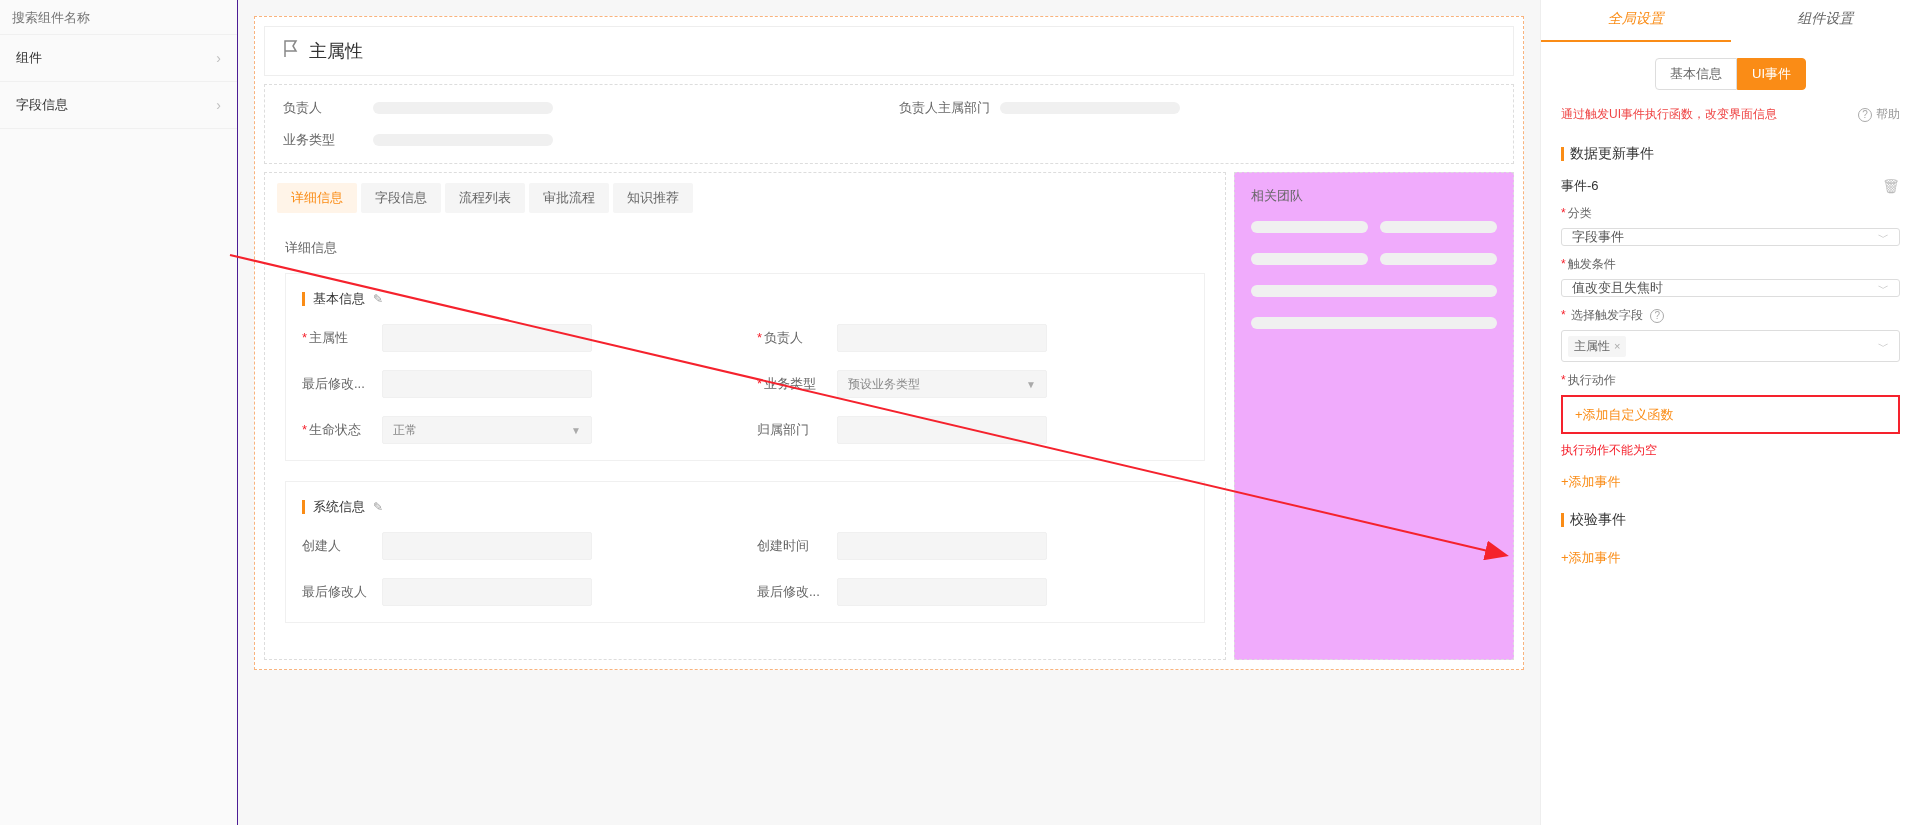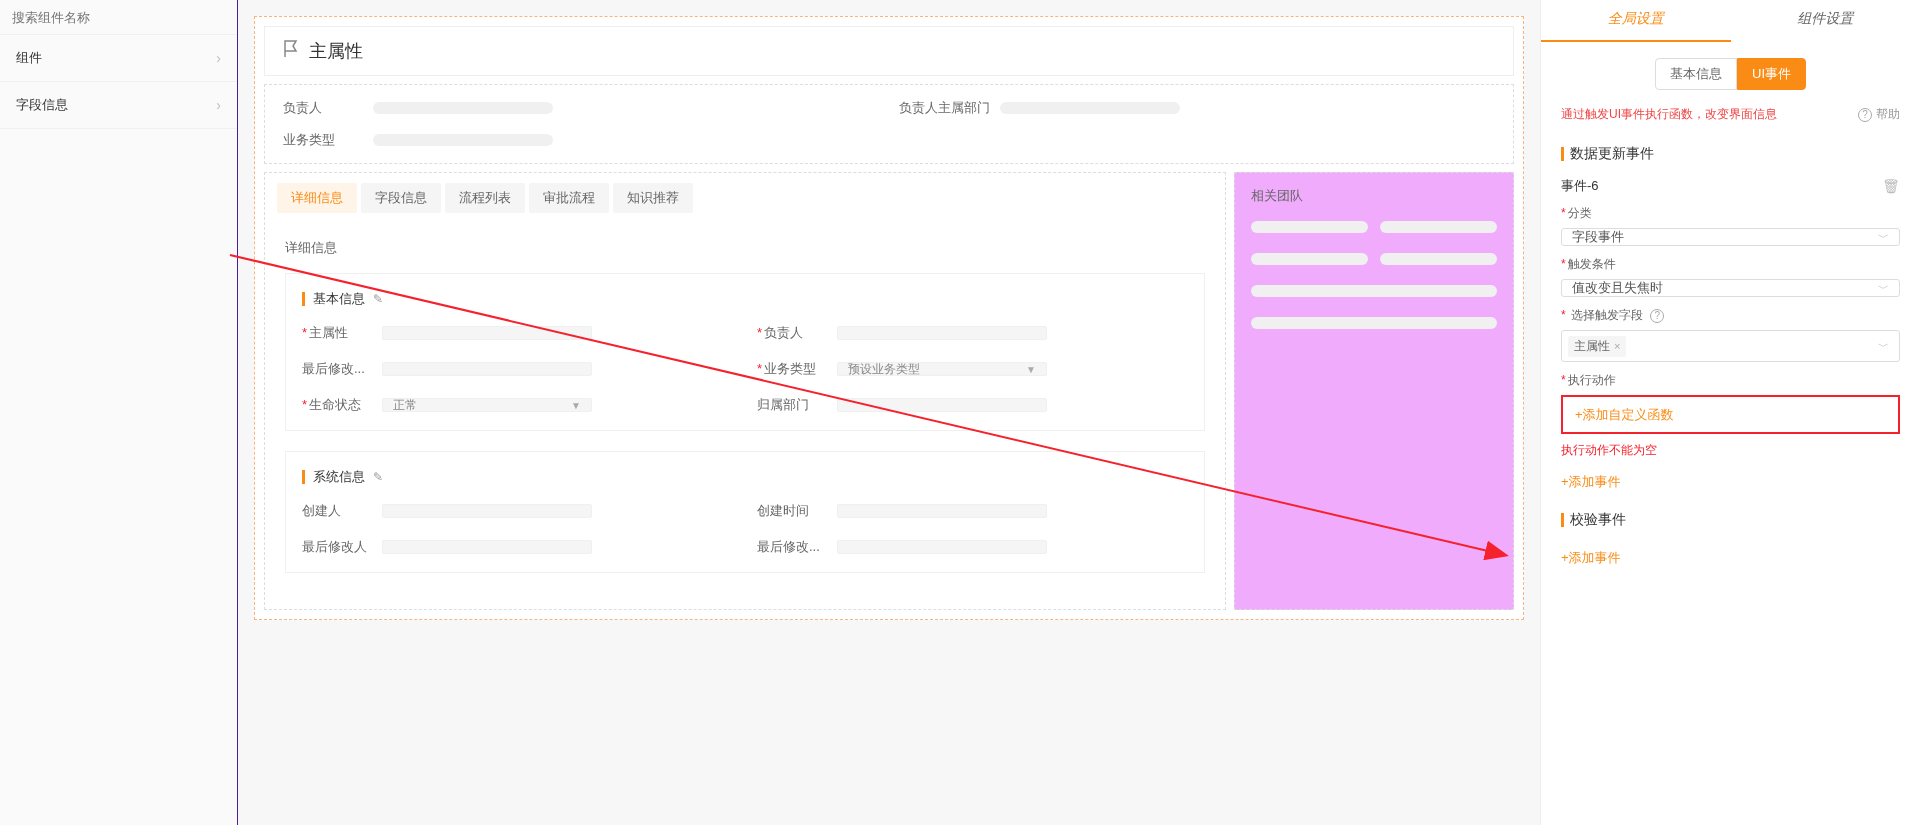--- a/index.html
+++ b/index.html
@@ -40,21 +40,21 @@
 
 .form-section { border: 1px solid #f0f0f0; padding: 16px; margin-bottom: 20px; }
 .section-hdr { display: flex; align-items: center; gap: 8px; margin-bottom: 16px; }
 .section-bar { width: 3px; height: 14px; background: #fa8c16; }
 .section-title { font-size: 13px; color: #333; }
 .edit-icon { font-size: 12px; color: #999; cursor: pointer; }
 .form-grid { display: grid; grid-template-columns: 1fr 1fr; row-gap: 18px; column-gap: 24px; }
 .form-item { display: flex; align-items: center; gap: 8px; }
 .form-label { font-size: 13px; color: #666; min-width: 72px; white-space: nowrap; overflow: hidden; text-overflow: ellipsis; }
 .req::before { content: '*'; color: #f5222d; margin-right: 2px; }
-.form-input { flex: 1; height: 14px; background: #f5f5f5; border: 1px solid #f0f0f0; border-radius: 2px; max-width: 210px; padding: 0 10px; font-size: 12px; color: #888; display: flex; align-items: center; justify-content: space-between; }
+.form-input { flex: 1; height: 28px; background: #f5f5f5; border: 1px solid #f0f0f0; border-radius: 2px; max-width: 210px; padding: 0 10px; font-size: 12px; color: #888; display: flex; align-items: center; justify-content: space-between; }
 .sel-caret { color: #aaa; font-size: 10px; }
 
 .side-card { width: 280px; border: 1px dashed #ddd; background: #f0abfc; padding: 14px 16px; }
 .side-title { font-size: 13px; color: #666; margin-bottom: 16px; }
 .ph-row { display: flex; gap: 12px; margin-bottom: 20px; }
 .ph-line { height: 12px; background: #f0f0f0; border-radius: 6px; flex: 1; }
 .ph-long { height: 12px; background: #f0f0f0; border-radius: 6px; margin-bottom: 20px; }
 
 
 .panel-right { width: 380px; background: #fff; border-left: 1px solid #eee; display: flex; flex-direction: column; }

